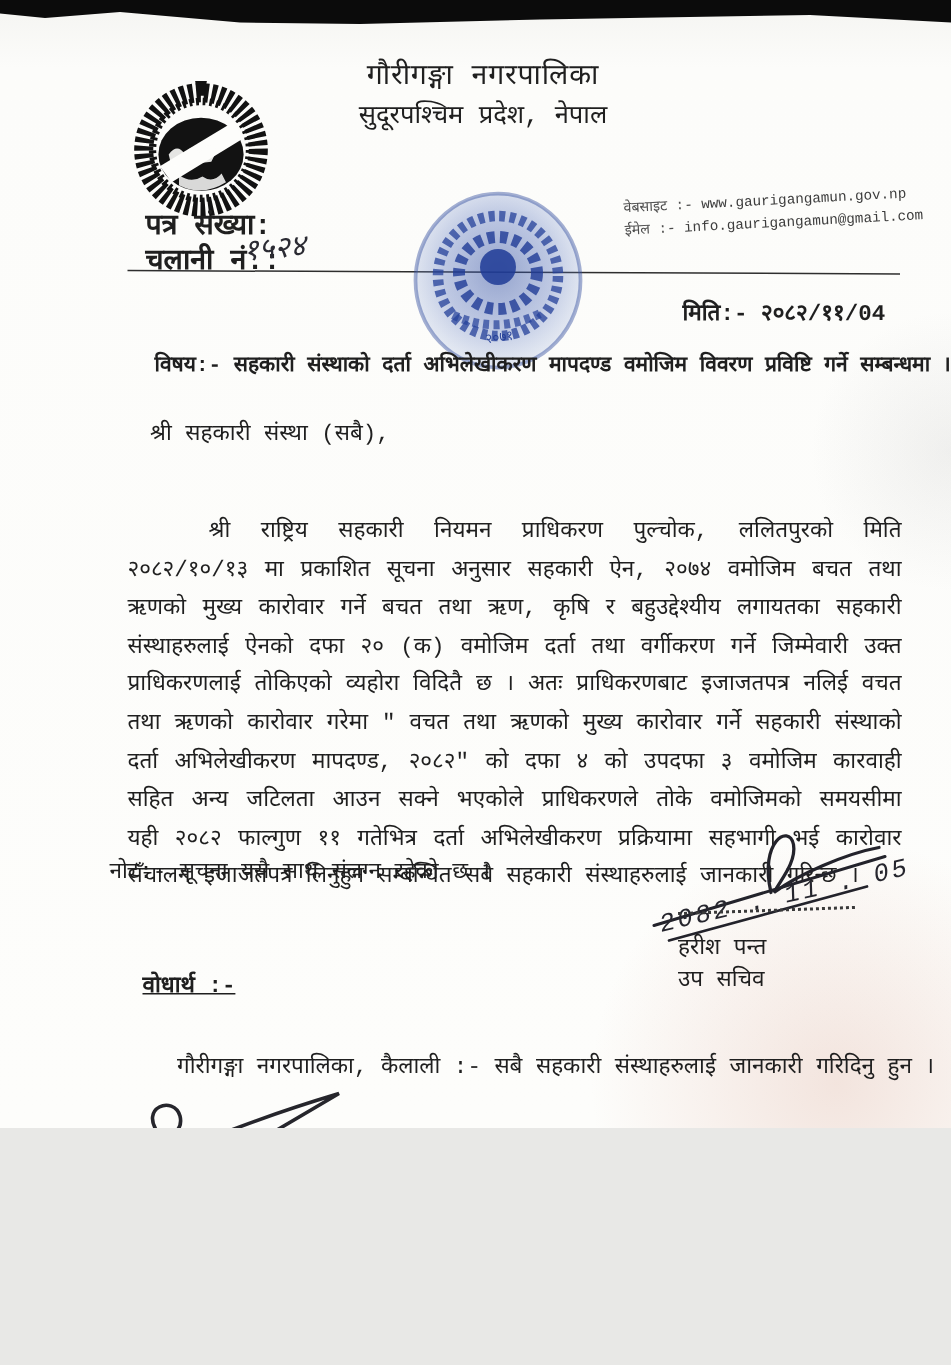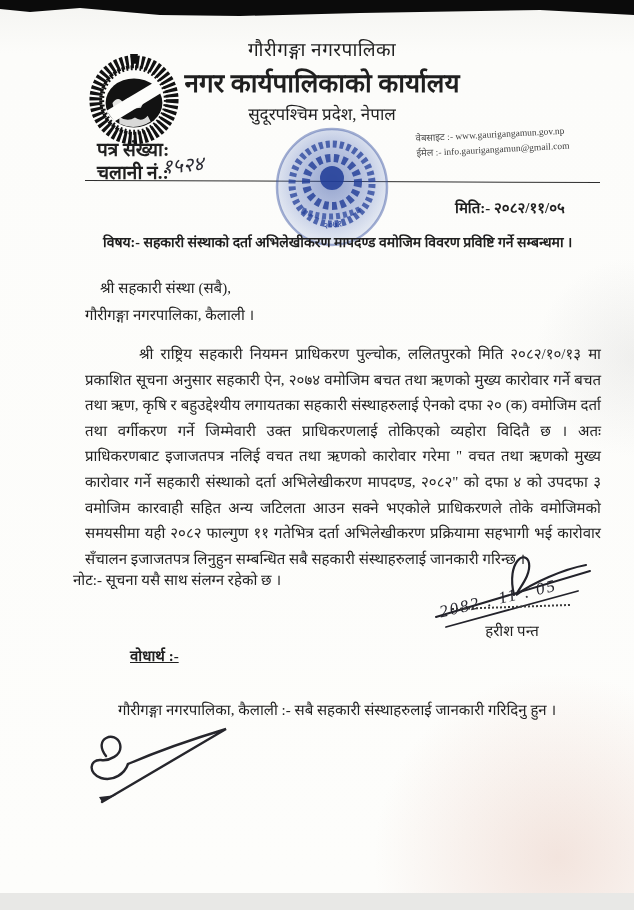--- a/index.html
+++ b/index.html
@@ -1,23 +1,23 @@
 <!DOCTYPE html>
 <html><head>
 <meta charset="utf-8">
 <style>
   html,body{margin:0;padding:0;background:#e8e8e6;}
   .page{
-    position:relative;width:634px;height:893px;margin:0 auto;
+    position:relative;width:634px;height:752px;margin:0 auto;
     background:
       radial-gradient(circle at 88% 96%, rgba(216,164,146,.28), rgba(216,164,146,0) 18%),
       radial-gradient(circle at 100% 40%, rgba(180,180,180,.18), rgba(180,180,180,0) 12%),
       linear-gradient(180deg,#f4f4f1 0%,#fcfcfa 6%,#fdfdfb 100%);
     overflow:hidden;
-    font-family:Liberation Serif, serif;
+    font-family:Liberation Mono, monospace;
     color:#1f1f1f;
   }
   .abs{position:absolute;}
   .center{text-align:center;}
   .muni-title{font-size:19px;letter-spacing:.5px;}
   .office-title{font-size:26px;font-weight:bold;margin-top:2px;}
   .addr1{font-size:16px;margin-top:3px;}
   .addr2{font-size:17px;margin-top:2px;}
   .contact{font-size:9.5px;color:#4c4c4c;line-height:1.6;transform:rotate(-3deg);}
   .contact .val{color:#3d3d3d;}
@@ -25,22 +25,22 @@
   .handwritten{font-style:italic;color:#2b2b33;}
   .rule{border-top:1.6px solid #2e2e2e;transform:rotate(.25deg);}
   .date-line{font-size:15px;font-weight:bold;}
   .subject{font-size:14px;font-weight:600;white-space:nowrap;}
   .plain15{font-size:15px;}
   .body-par{
     width:516px;font-size:15px;line-height:25.6px;text-align:justify;
     text-indent:54px;margin:0;
   }
   .dotted{border-bottom:2px dotted #3a3a3a;transform:rotate(-2deg);}
-  .sig-name{width:120px;text-align:center;font-size:15px;}
-  .cc-head{font-size:15px;font-weight:bold;text-decoration:underline;margin-left:35px;}
+  .sig-name{width:120px;text-align:left;font-size:15px;}
+  .cc-head{font-size:15px;font-weight:bold;text-decoration:underline;}
   .hw-date{
     font-size:17px;font-style:italic;letter-spacing:2px;color:#26262e;
     transform:rotate(-13deg);white-space:nowrap;
   }
   svg{display:block;}
 </style>
 </head>
 <body>
 
 <div class="page">
@@ -54,21 +54,20 @@
     <circle cx="50" cy="49" r="33" fill="none" stroke="#121212" stroke-width="5" stroke-dasharray="2 2.6"></circle>
     <polygon points="46,2 54,2 52,12 48,12" fill="#121212"></polygon>
     <ellipse cx="50" cy="52" rx="29" ry="25" fill="#121212"></ellipse>
     <path d="M22 60 L72 30 L79 41 L30 71 Z" fill="#fdfdfb"></path>
     <path d="M28 52 q6 -8 11 0 q5 -9 10 -1 q6 -9 12 -2 l-4 8 -27 3 Z" fill="#fdfdfb" opacity=".9"></path>
     <path d="M35 66 q8 6 16 1 q7 5 13 -2 l3 6 q-16 10 -32 2 Z" fill="#fdfdfb" opacity=".85"></path>
   </svg>
 
   <div class="abs center" style="left:152px;top:36px;width:340px;">
     <div class="muni-title">गौरीगङ्गा नगरपालिका</div>
-    <div class="office-title">नगर कार्यपालिकाको कार्यालय</div>
     <div class="addr2">सुदूरपश्चिम प्रदेश, नेपाल</div>
   </div>
 
   <div class="abs contact" style="right:6px;top:126px;width:212px;">
     <div>
       <span>वेबसाइट :-</span>
       <span class="val">www.gaurigangamun.gov.np</span>
     </div>
     <div>
       <span>ईमेल :-</span>
@@ -92,39 +91,39 @@
     </defs>
     <ellipse cx="60" cy="61" rx="55" ry="58" fill="url(#stg)"></ellipse>
     <ellipse cx="60" cy="61" rx="55" ry="58" fill="none" stroke="#35509f" stroke-opacity=".45" stroke-width="2.5"></ellipse>
     <ellipse cx="60" cy="58" rx="40" ry="40" fill="none" stroke="#24409a" stroke-opacity=".75" stroke-width="7" stroke-dasharray="4 3"></ellipse>
     <ellipse cx="60" cy="56" rx="26" ry="24" fill="none" stroke="#1f3b96" stroke-opacity=".8" stroke-width="8" stroke-dasharray="5 3.5"></ellipse>
     <circle cx="60" cy="52" r="12" fill="#1f3b96" fill-opacity=".85"></circle>
     <path d="M30 84 q30 14 60 -2" fill="none" stroke="#24409a" stroke-opacity=".7" stroke-width="6" stroke-dasharray="4 3"></path>
     <text x="52" y="103" font-size="9" fill="#1f3b96" fill-opacity=".9" transform="rotate(-8 52 103)">२०७१</text>
   </svg>
 
-  <div class="abs date-line" style="left:455px;top:197px;">मिति:- २०८२/११/०५</div>
+  <div class="abs date-line" style="left:455px;top:197px;">मिति:- २०८२/११/04</div>
 
   <div class="abs plain15" style="left:100px;top:277px;">श्री सहकारी संस्था (सबै),</div>
 
   <div class="abs subject" style="left:103px;top:232px;">विषय:- सहकारी संस्थाको दर्ता अभिलेखीकरण मापदण्ड वमोजिम विवरण प्रविष्टि गर्ने सम्बन्धमा ।</div>
-  <div class="abs plain15" style="left:85px;top:304px;">गौरीगङ्गा नगरपालिका, कैलाली ।</div>
 
   <p class="abs body-par" style="left:85px;top:342px;">श्री राष्ट्रिय सहकारी नियमन प्राधिकरण पुल्चोक, ललितपुरको  मिति २०८२/१०/१३ मा प्रकाशित सूचना अनुसार सहकारी ऐन, २०७४ वमोजिम बचत तथा ऋणको मुख्य कारोवार गर्ने बचत तथा ऋण, कृषि र बहुउद्देश्यीय लगायतका सहकारी संस्थाहरुलाई ऐनको दफा २० (क) वमोजिम दर्ता तथा वर्गीकरण गर्ने जिम्मेवारी उक्त प्राधिकरणलाई तोकिएको व्यहोरा विदितै छ । अतः प्राधिकरणबाट इजाजतपत्र नलिई वचत तथा ऋणको कारोवार गरेमा " वचत तथा ऋणको मुख्य कारोवार गर्ने सहकारी संस्थाको दर्ता अभिलेखीकरण मापदण्ड, २०८२" को दफा ४ को उपदफा ३ वमोजिम कारवाही सहित अन्य जटिलता आउन सक्ने भएकोले प्राधिकरणले तोके वमोजिमको समयसीमा यही २०८२ फाल्गुण ११ गतेभित्र दर्ता अभिलेखीकरण प्रक्रियामा सहभागी भई कारोवार सँचालन इजाजतपत्र लिनुहुन सम्बन्धित सबै सहकारी संस्थाहरुलाई जानकारी गरिन्छ ।</p>
 
   <div class="abs plain15" style="left:73px;top:569px;">नोट:- सूचना यसै साथ संलग्न रहेको छ ।</div>
 
   <svg class="abs" style="left:428px;top:545px;" width="180" height="85" viewBox="0 0 180 85">
     <path d="M86 50 C78 16 98 4 101 18 C103 30 92 42 88 50 C104 38 136 24 158 20" fill="none" stroke="#23232b" stroke-width="2.2" stroke-linecap="round"></path>
     <path d="M8 72 L162 26" fill="none" stroke="#23232b" stroke-width="2" stroke-linecap="round"></path>
     <path d="M18 82 L150 46" fill="none" stroke="#23232b" stroke-width="1.8" stroke-linecap="round"></path>
   </svg>
   <div class="abs hw-date" style="left:438px;top:589px;">2082 . 11 . 05</div>
   <div class="abs dotted" style="left:452px;top:606px;width:118px;"></div>
   <div class="abs sig-name" style="left:452px;top:620px;">हरीश पन्त</div>
+  <div class="abs sig-name" style="left:452px;top:641px;">उप सचिव</div>
 
   <div class="abs cc-head" style="left:95px;top:645px;">वोधार्थ :-</div>
   <div class="abs plain15" style="left:118px;top:699px;">गौरीगङ्गा नगरपालिका, कैलाली :-  सबै सहकारी संस्थाहरुलाई जानकारी गरिदिनु हुन ।</div>
 
   <svg class="abs" style="left:68px;top:712px;" width="230" height="100" viewBox="0 0 230 100">
     <path d="M38 44 C24 26 48 18 52 32 C55 44 40 49 33 48 C21 47 20 62 33 66 C46 70 57 61 60 52" fill="none" stroke="#26262c" stroke-width="2.4" stroke-linecap="round"></path>
     <path d="M60 52 C88 40 128 26 158 17 L34 90" fill="none" stroke="#26262c" stroke-width="2.4" stroke-linecap="round"></path>
     <path d="M34 90 l14 -7 -17 2 z" fill="#26262c"></path>
   </svg>
 

